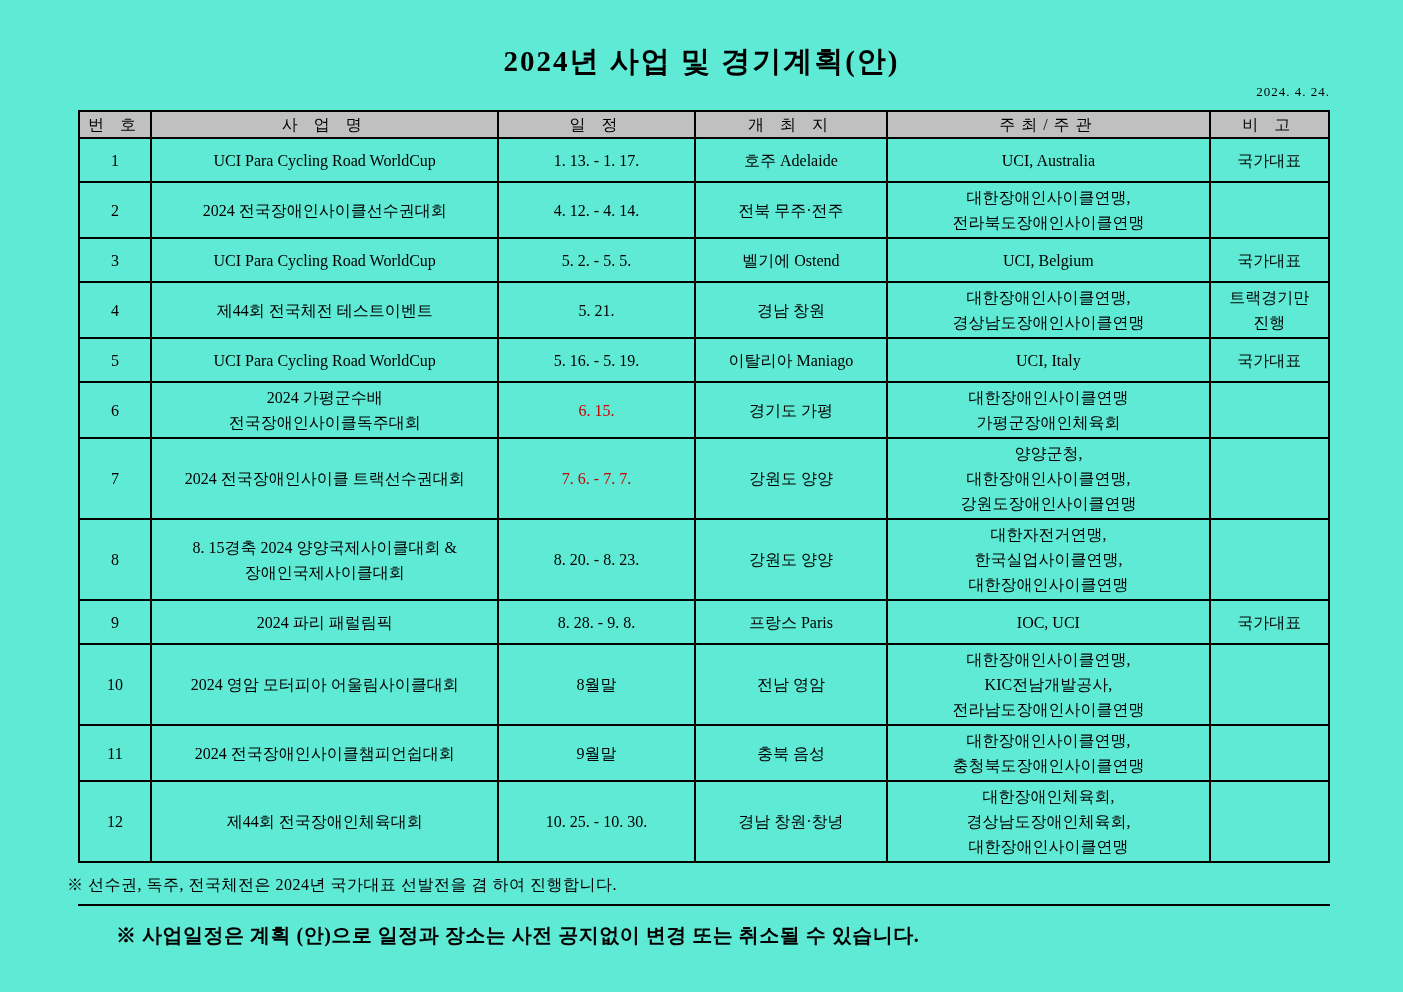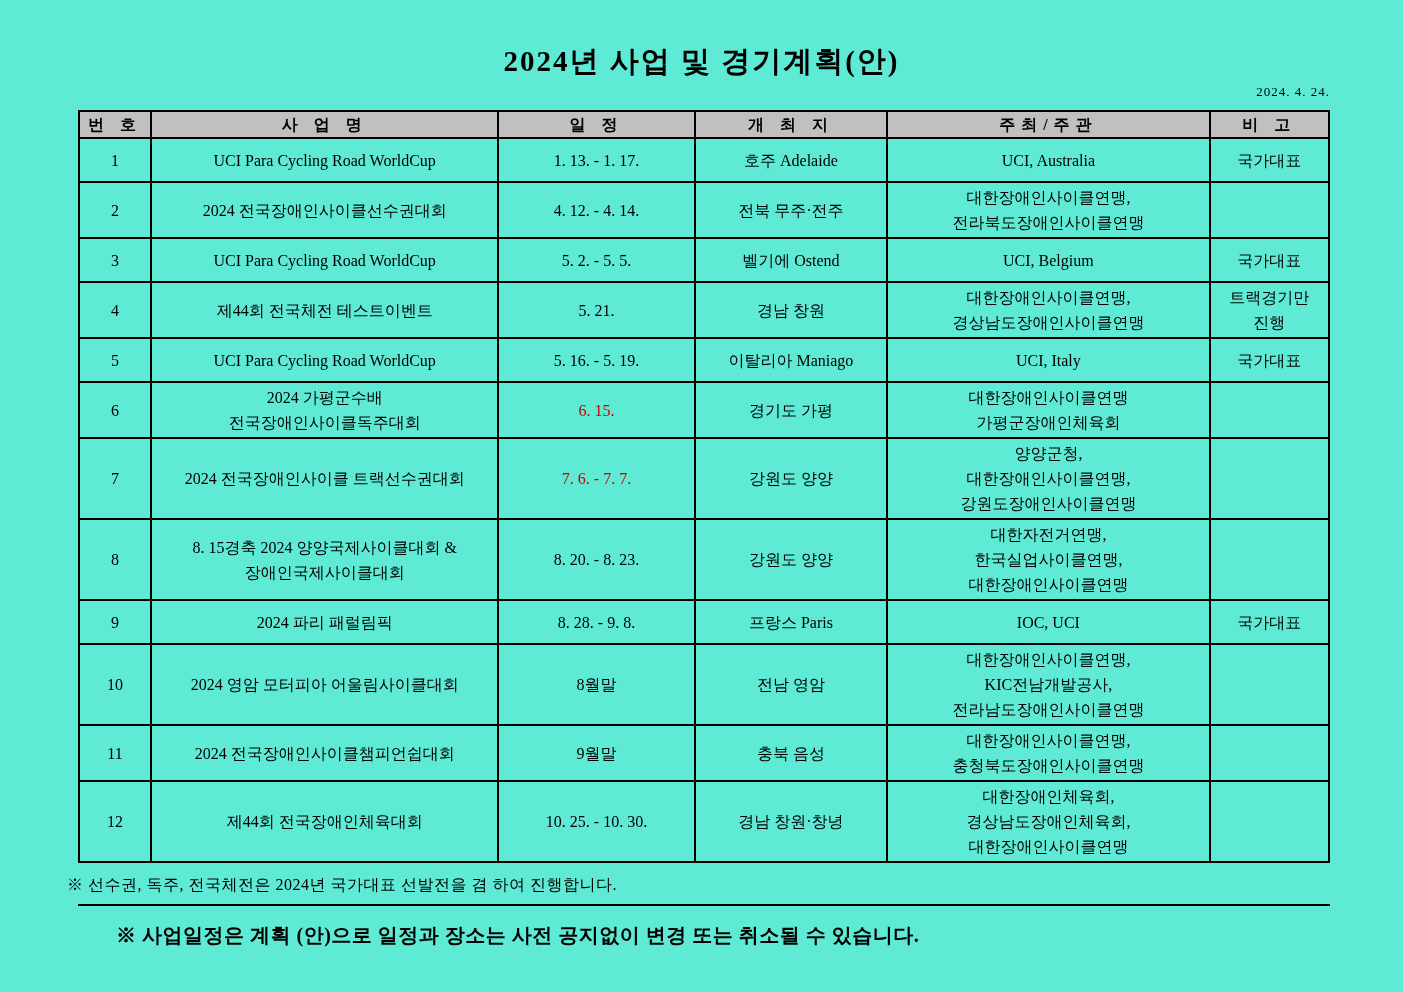--- a/index.html
+++ b/index.html
@@ -39,21 +39,21 @@
     border: 2px solid #000000;
     text-align: center;
     vertical-align: middle;
     font-size: 16px;
     line-height: 25px;
     padding: 2px 4px;
   }
   table.sched thead th {
     background: #c0c0c0;
     height: 27px;
-    font-weight: bold;
+    font-weight: normal;
     letter-spacing: 6px;
     line-height: 23px;
     padding: 1px 0;
   }
   table.sched tbody tr { height: 44px; }
   td.red { color: #cc0000; }
   .col-no      { width: 5.75%; }
   .col-name    { width: 27.8%; }
   .col-schedule{ width: 15.7%; }
   .col-venue   { width: 15.4%; }

